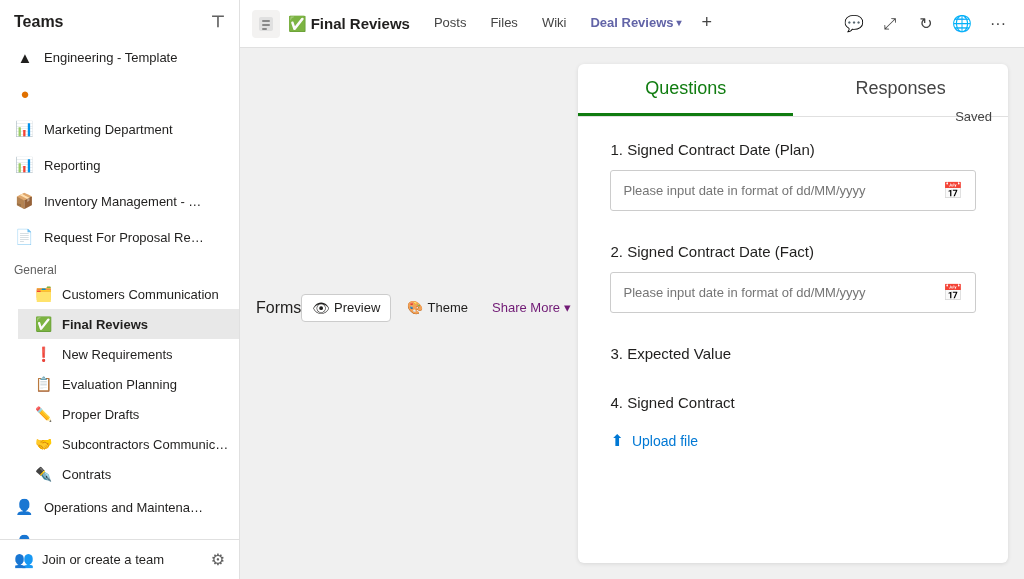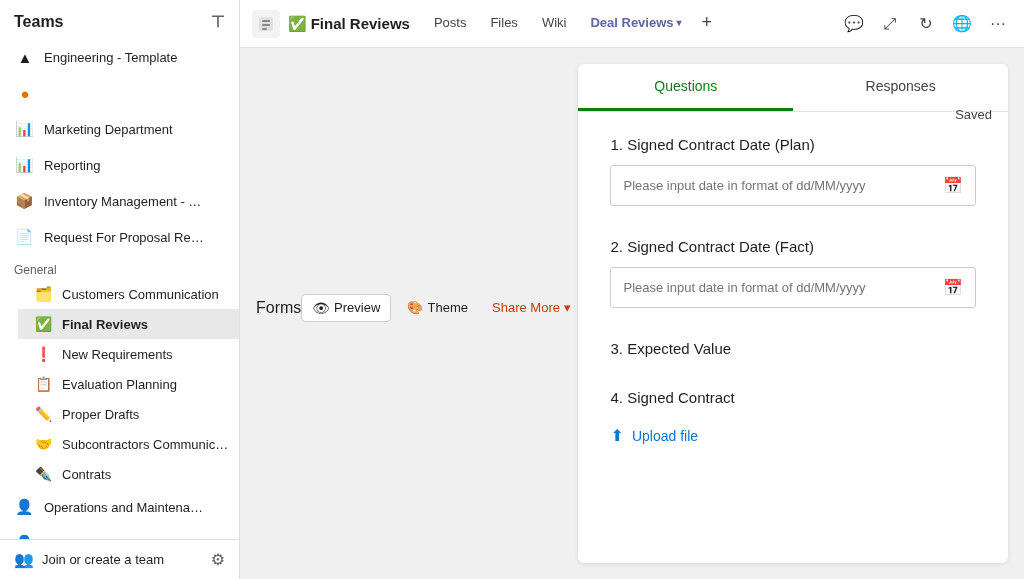--- a/index.html
+++ b/index.html
@@ -211,41 +211,41 @@
     }
     .share-more-btn {
       display: flex;
       align-items: center;
       gap: 4px;
       background: transparent;
       border: none;
       padding: 5px 8px;
       font-size: 13px;
       cursor: pointer;
-      color: #c2410c;
+      color: #701a75;
     }
 
     
     .form-card {
       background: #fff;
       border-radius: 6px;
       box-shadow: 0 1px 4px rgba(0,0,0,0.1);
       flex: 1;
       overflow: hidden;
     }
 
     
     .form-tabs {
       display: flex;
       border-bottom: 1px solid #e0e0e0;
       position: relative;
     }
     .form-tab {
       padding: 14px 40px;
-      font-size: 14px;
+      font-size: 18px;
       cursor: pointer;
       color: #444;
       border-bottom: 3px solid transparent;
       text-align: center;
       flex: 1;
     }
     .form-tab.active {
       color: #107c10;
       border-bottom: 3px solid #107c10;
       font-weight: 500;

